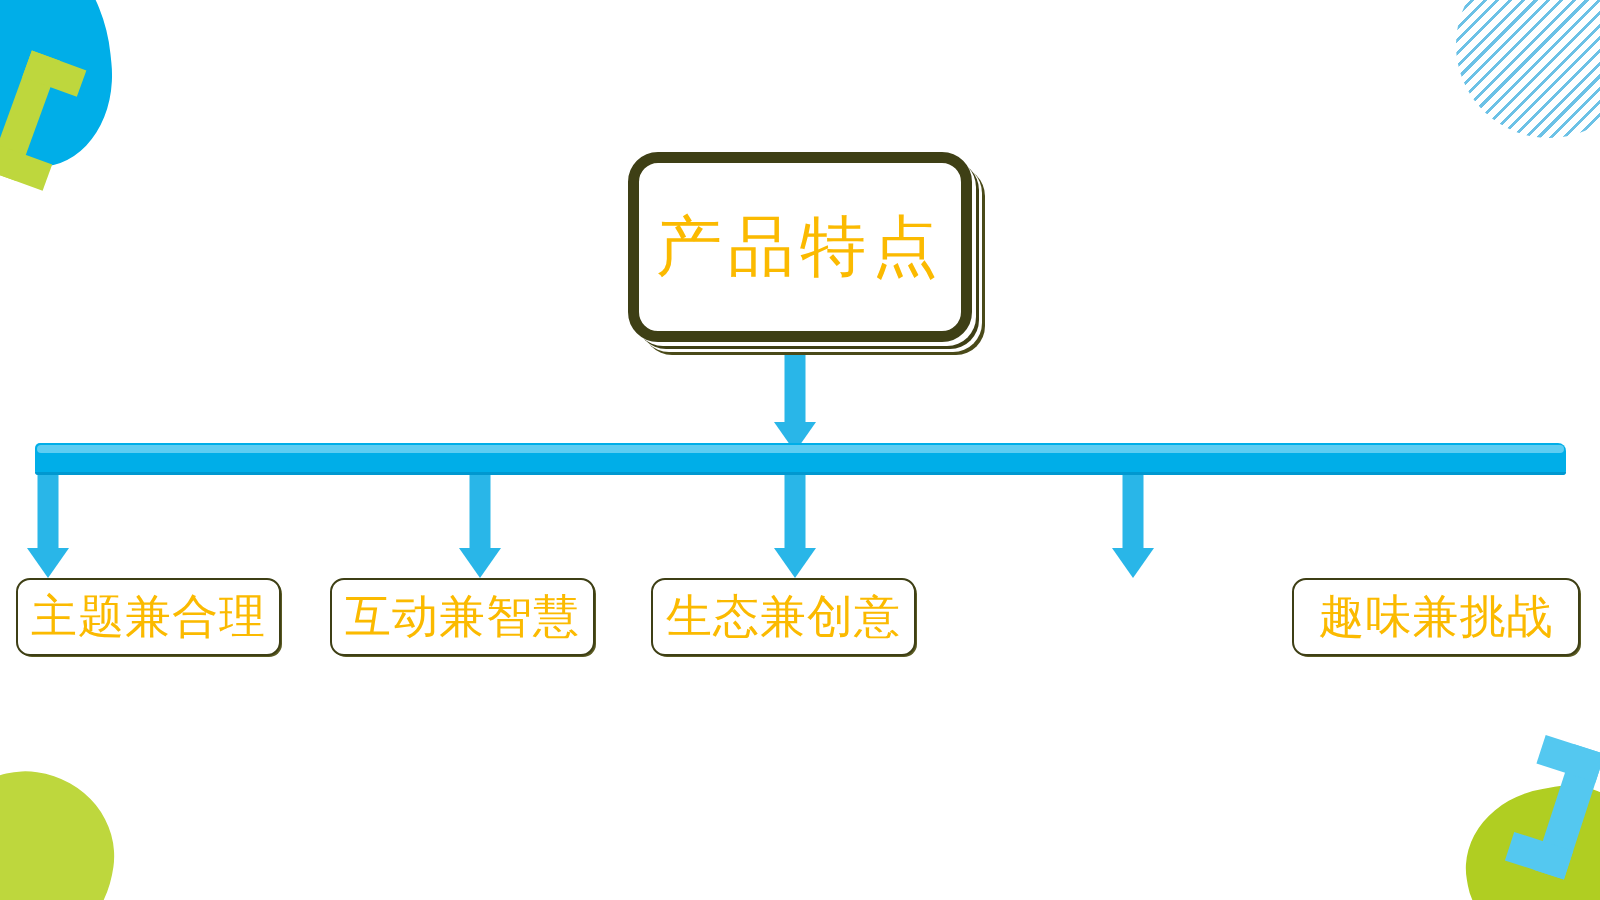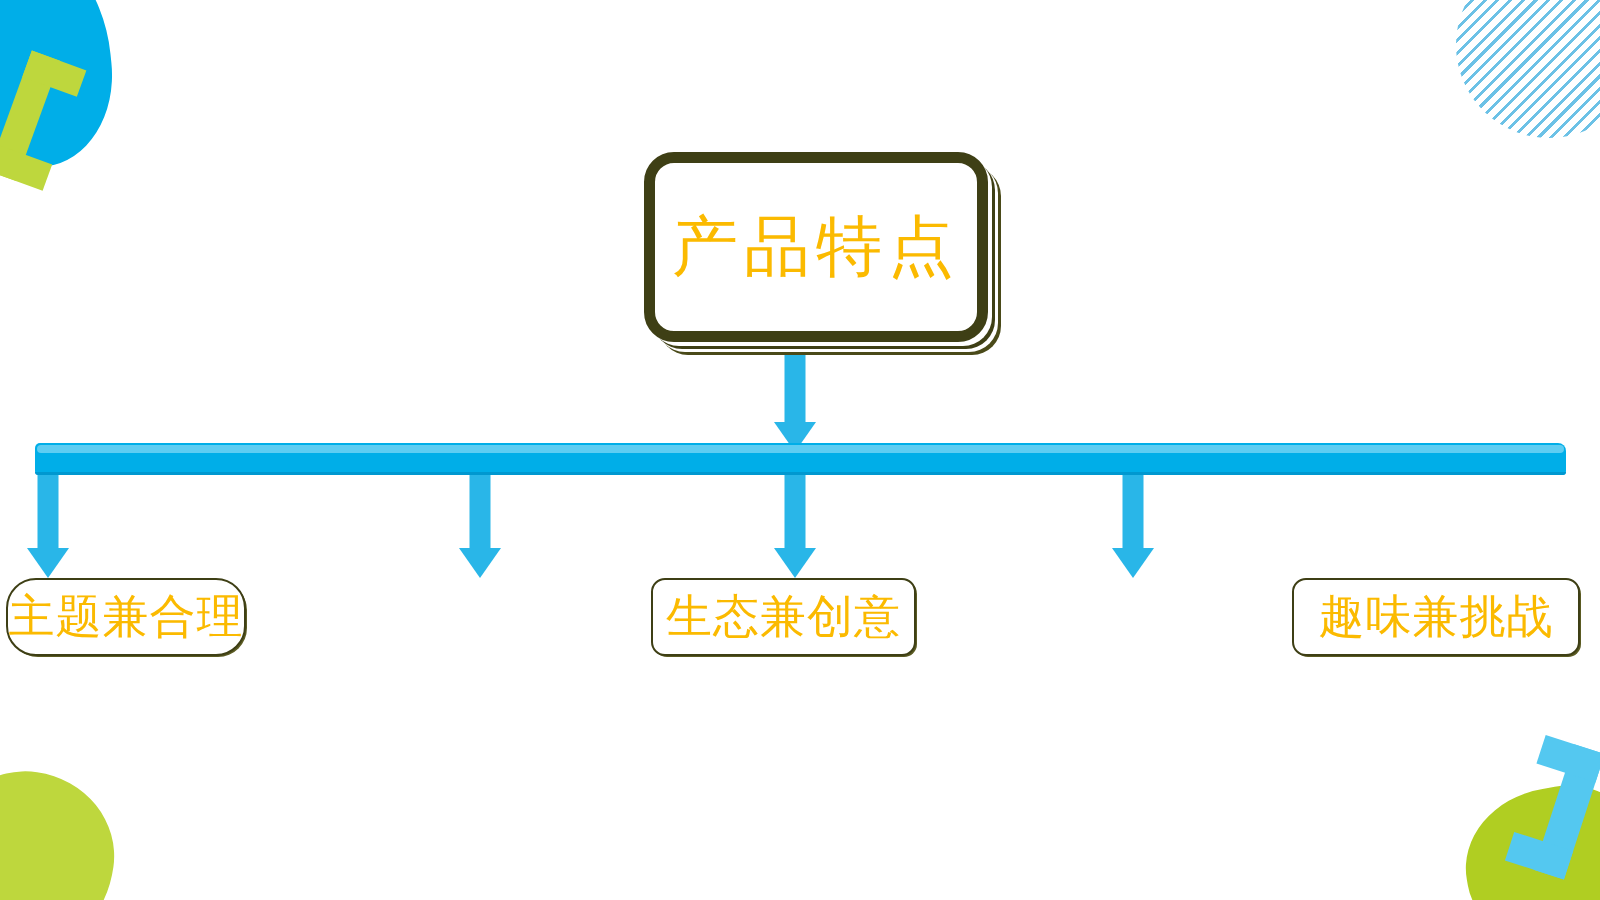--- a/index.html
+++ b/index.html
@@ -94,21 +94,21 @@
   }
   #deco-br-bracket .bar-h-bot {
     position: absolute; right: 0; bottom: 0;
     width: 62px; height: 30px;
     background: #54C8F0;
   }
 
   
   #title-box {
     position: absolute;
-    left: 644px; top: 152px;
+    left: 628px; top: 152px;
     width: 344px; height: 190px;
     box-sizing: border-box;
     background: #ffffff;
     border: 11px solid #3E3F15;
     border-radius: 30px;
     display: flex;
     align-items: center;
     justify-content: center;
     box-shadow:
       5px 5px 0 -1px #ffffff,
@@ -206,21 +206,21 @@
   }
   .feature-label {
     color: #FBBA00;
     font-size: 46px;
     line-height: 1;
     letter-spacing: 1px;
     white-space: nowrap;
     font-family: "Liberation Serif", "DejaVu Serif", serif;
   }
 
-  #feature-box-0 { left: 6px;    width: 240px; border-radius: 30px; }
+  #feature-box-0 { left: 16px;    width: 265px; }
   #feature-box-1 { left: 330px;  width: 265px; }
   #feature-box-2 { left: 651px;  width: 265px; }
   #feature-box-3 { left: 972px;  width: 265px; }
   #feature-box-4 { left: 1292px; width: 288px; }
 </style>
 </head>
 <body>
 
 <div id="slide">
 
@@ -269,20 +269,23 @@
     <div class="head"></div>
   </div>
   <div class="arrow-down branch-arrow" id="arrow-branch-3">
     <div class="stem"></div>
     <div class="head"></div>
   </div>
 
   <div class="feature-box" id="feature-box-0">
     <span class="feature-label">主题兼合理</span>
   </div>
+  <div class="feature-box" id="feature-box-1">
+    <span class="feature-label">互动兼智慧</span>
+  </div>
   <div class="feature-box" id="feature-box-2">
     <span class="feature-label">生态兼创意</span>
   </div>
   <div class="feature-box" id="feature-box-4">
     <span class="feature-label">趣味兼挑战</span>
   </div>
 
 </div>
 
 </body></html>

